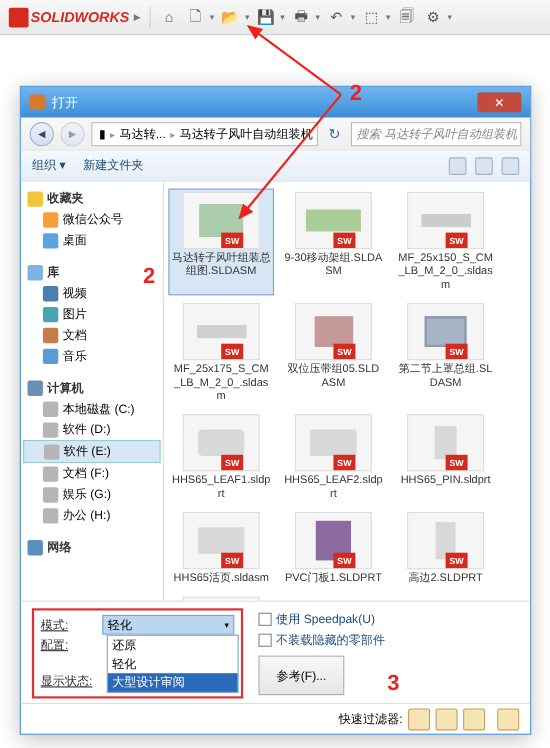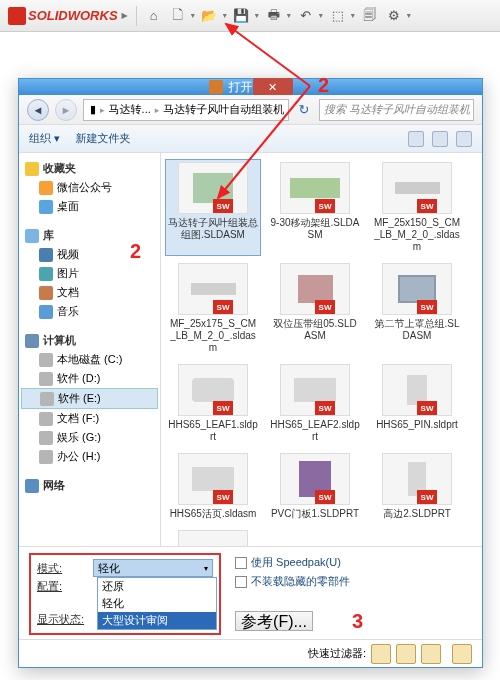--- a/index.html
+++ b/index.html
@@ -6,39 +6,39 @@
 body { width: 500px; height: 680px; background: #fff; position: relative; overflow: hidden; }
 
 .app-toolbar { height: 32px; background: linear-gradient(#f8f8f8,#e8e8e8); border-bottom: 1px solid #ccc; display: flex; align-items: center; padding: 0 8px; gap: 6px; }
 .app-logo { color: #d52b1e; font-weight: bold; font-style: italic; font-size: 13px; display: flex; align-items: center; gap: 2px; }
 .logo-cube { width: 18px; height: 18px; background: #d52b1e; border-radius: 2px; }
 .tb-ico { width: 18px; height: 18px; display: flex; align-items: center; justify-content: center; font-size: 13px; color: #555; cursor: pointer; }
 .tb-sep { width: 1px; height: 20px; background: #ccc; margin: 0 2px; }
 .tb-arrow { font-size: 8px; color: #777; margin-left: -2px; }
 
 .dialog { position: absolute; left: 18px; top: 78px; width: 465px; height: 590px; background: #fff; border: 1px solid #4a8fd0; box-shadow: 0 4px 18px rgba(0,0,0,0.25); display: flex; flex-direction: column; }
-.dlg-title { height: 16px; background: linear-gradient(#6fb5f0,#3d8dd6); display: flex; align-items: center; color: #fff; font-size: 12px; padding: 0 8px; justify-content: center; }
+.dlg-title { height: 28px; background: linear-gradient(#6fb5f0,#3d8dd6); display: flex; align-items: center; color: #fff; font-size: 12px; padding: 0 8px; justify-content: space-between; }
 .dlg-title-left { display: flex; align-items: center; gap: 6px; }
 .dlg-ico { width: 14px; height: 14px; background: #d57b2e; border-radius: 2px; }
 .dlg-close { width: 40px; height: 18px; background: #c24a3f; border-radius: 2px; display: flex; align-items: center; justify-content: center; color: #fff; cursor: pointer; font-size: 11px; }
 
 .dlg-nav { height: 30px; background: linear-gradient(#f8f8f8,#eee); border-bottom: 1px solid #ddd; display: flex; align-items: center; padding: 0 8px; gap: 6px; font-size: 11px; }
 .nav-btn { width: 22px; height: 22px; border-radius: 11px; background: linear-gradient(#e8f0f8,#d0e0f0); border: 1px solid #aac; display: flex; align-items: center; justify-content: center; font-size: 11px; color: #446; cursor: pointer; }
 .crumb { flex: 1; height: 22px; border: 1px solid #bbb; background: #fff; display: flex; align-items: center; padding: 0 6px; gap: 4px; overflow: hidden; }
 .crumb span { white-space: nowrap; }
 .crumb .sep { color: #999; font-size: 9px; }
 .search-box { width: 155px; height: 22px; border: 1px solid #bbb; background: #fff; display: flex; align-items: center; padding: 0 4px; color: #888; font-style: italic; overflow: hidden; white-space: nowrap; }
 
 .dlg-tools { height: 28px; background: linear-gradient(#f5f8fb,#e5eef7); border-bottom: 1px solid #ddd; display: flex; align-items: center; padding: 0 10px; gap: 16px; font-size: 11px; color: #1a4b7c; }
 .dlg-tools span { cursor: pointer; }
 .tool-icons { margin-left: auto; display: flex; gap: 8px; }
 .tool-icons i { width: 16px; height: 16px; background: #d8e5f0; border: 1px solid #aac; border-radius: 2px; cursor: pointer; }
 
 .dlg-body { flex: 1; display: flex; overflow: hidden; }
-.tree { width: 142px; border-right: 1px solid #ddd; font-size: 11px; overflow-y: auto; padding: 6px 2px; }
+.tree { width: 130px; border-right: 1px solid #ddd; font-size: 11px; overflow-y: auto; padding: 6px 2px; }
 .tree-group { margin-bottom: 10px; }
 .tree-head { font-weight: bold; color: #333; display: flex; align-items: center; gap: 4px; padding: 2px 4px; }
 .tree-item { padding: 2px 4px 2px 18px; display: flex; align-items: center; gap: 4px; cursor: pointer; white-space: nowrap; }
 .tree-item.sel { background: #d6e6f5; border: 1px solid #9cc; text-align: right; }
 .ico-s { width: 14px; height: 14px; border-radius: 2px; flex-shrink: 0; }
 .ico-star { background: #f3c53a; }
 .ico-dl { background: #3a8dd6; }
 .ico-wx { background: #f7a03a; }
 .ico-desk { background: #5aa5e0; }
 .ico-lib { background: #7ab5e5; }
@@ -76,21 +76,21 @@
 .mode-row { display: flex; align-items: center; margin-bottom: 2px; }
 .mode-label { width: 56px; text-align: left; color: #333; padding-right: 4px; text-decoration: underline; }
 .mode-select { width: 120px; height: 18px; border: 1px solid #7aa5d0; background: #bcd6ef; padding: 0 4px; display: flex; align-items: center; justify-content: space-between; cursor: pointer; }
 .mode-select .arr { font-size: 8px; }
 .dropdown { position: absolute; left: 66px; top: 22px; width: 120px; background: #fff; border: 1px solid #7aa5d0; z-index: 10; }
 .dd-item { padding: 1px 4px; cursor: pointer; }
 .dd-item.sel { background: #2a6ab8; color: #fff; }
 .mode-right { flex: 1; }
 .chk-row { display: flex; align-items: center; gap: 4px; color: #1a4b7c; padding: 2px 0; }
 .chk { width: 12px; height: 12px; border: 1px solid #888; background: #fff; }
-.ref-btn { width: 78px; height: 20px; background: linear-gradient(#f8f8f8,#e5e5e5); border: 1px solid #aaa; font-size: 16px; cursor: pointer; margin-top: 20px; }
+.ref-btn { width: 78px; height: 36px; background: linear-gradient(#f8f8f8,#e5e5e5); border: 1px solid #aaa; font-size: 11px; cursor: pointer; margin-top: 5px; }
 
 .quick-filter { height: 28px; border-top: 1px solid #ddd; display: flex; align-items: center; justify-content: flex-end; padding: 0 10px; gap: 5px; font-size: 11px; }
 .qf-ico { width: 20px; height: 20px; border: 1px solid #c5a050; background: #f5e5b5; border-radius: 2px; cursor: pointer; }
 
 
 .anno { position: absolute; color: #f02020; font-size: 20px; font-weight: bold; z-index: 50; pointer-events: none; }
 .arrow-svg { position: absolute; z-index: 49; pointer-events: none; }
 </style>
 </head>
 <body>

